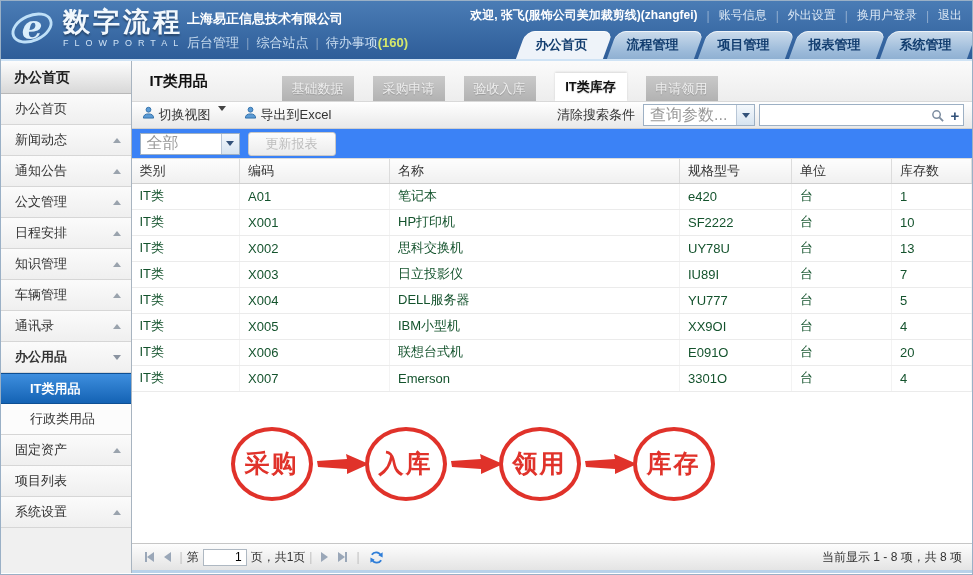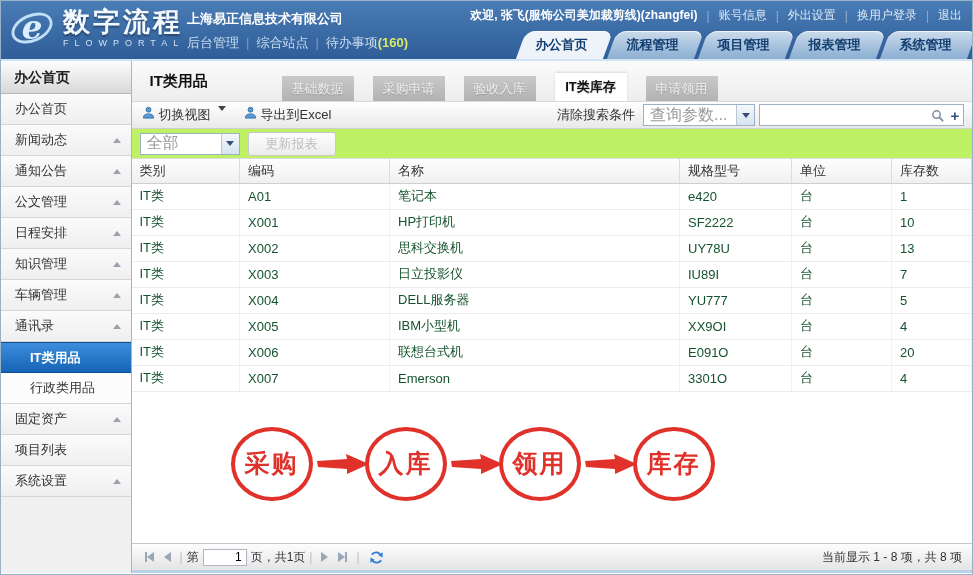--- a/index.html
+++ b/index.html
@@ -82,21 +82,21 @@
   .selbox .seltext { padding:0 6px; font-size:16px; color:#999; }
   .selbox .selbtn { width:18px; height:100%; border-left:1px solid #b8c6d6;
     background:linear-gradient(to bottom,#f4f8fc,#d7e4f0); display:flex; align-items:center; justify-content:center; cursor:pointer; }
   .qp-box { width:112px; margin-right:4px; }
   .qp-box .seltext { flex:1; }
   .searchbox { display:flex; align-items:center; width:205px; height:22px; border:1px solid #9db0c4; background:#fff; }
   .searchbox input { flex:1; border:0; outline:none; height:18px; font-size:12px; padding:0 4px; min-width:0; }
   .sicon { width:20px; display:flex; align-items:center; justify-content:center; cursor:pointer; }
   .plus { font-size:15px; font-weight:bold; color:#33527a; width:16px; text-align:center; cursor:pointer; }
 
-  .filterrow { height:30px; background:#bef264; border-bottom:1px solid #dcdcdc;
+  .filterrow { height:30px; background:#3b82f6; border-bottom:1px solid #dcdcdc;
     display:flex; align-items:center; padding-left:8px; gap:8px; }
   .cat-box { width:100px; }
   .cat-box .seltext { flex:1; color:#999; }
   .upd-btn { height:24px; padding:0 17px; border:1px solid #c9c9c9; border-radius:3px;
     background:linear-gradient(to bottom,#fdfdfd,#ececec); color:#bdbdbd; font-size:13px;
     line-height:22px; cursor:default; }
 
   table.grid { border-collapse:collapse; width:100%; table-layout:fixed; }
   .grid th { height:24px; font-size:13px; font-weight:normal; color:#333; text-align:left; padding:0 8px;
     background:linear-gradient(to bottom,#fdfdfd,#f0f0f0);
@@ -203,20 +203,24 @@
             <span class="lbl">知识管理</span>
             <span class="arr-up"></span>
           </div>
           <div class="sb-item">
             <span class="lbl">车辆管理</span>
             <span class="arr-up"></span>
           </div>
           <div class="sb-item">
             <span class="lbl">通讯录</span>
             <span class="arr-up"></span>
+          </div>
+          <div class="sb-item group">
+            <span class="lbl">办公用品</span>
+            <span class="arr-down"></span>
           </div>
           <div class="sb-item sub selected">
             <span class="lbl">IT类用品</span>
           </div>
           <div class="sb-item sub">
             <span class="lbl">行政类用品</span>
           </div>
           <div class="sb-item">
             <span class="lbl">固定资产</span>
             <span class="arr-up"></span>

